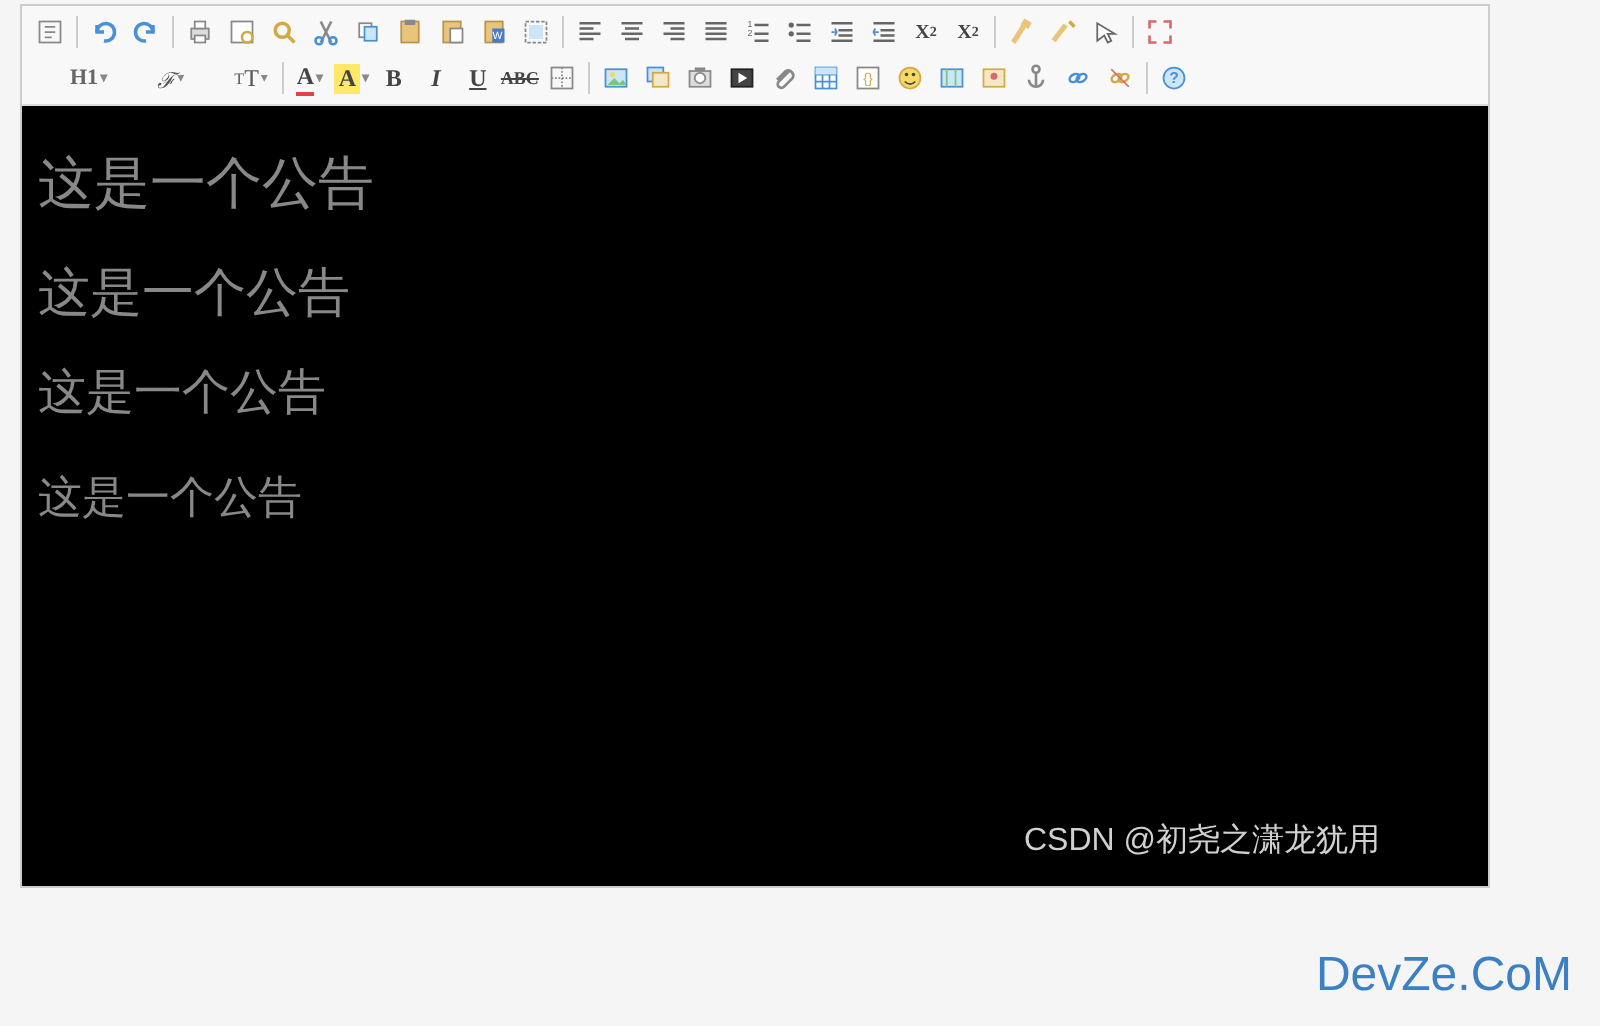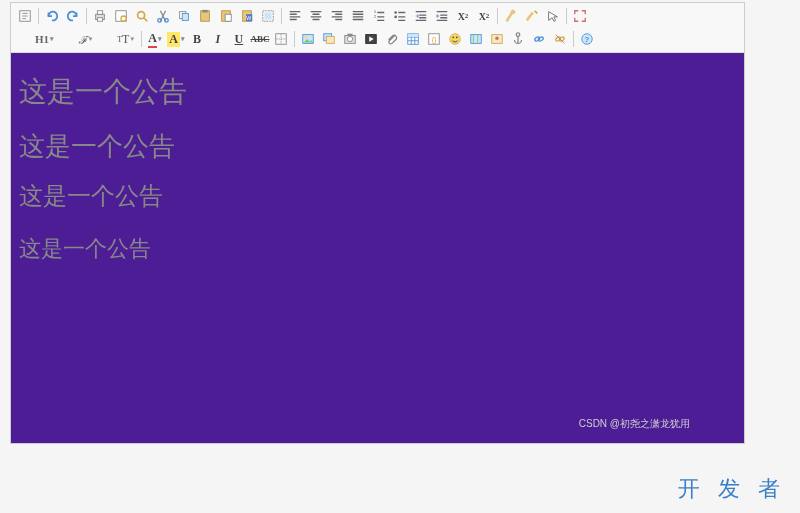--- a/index.html
+++ b/index.html
@@ -59,21 +59,21 @@
       display: inline-flex;
       align-items: center;
       cursor: pointer;
       font-style: italic;
       margin-left: 16px;
     }
     .dd::after { content: "▾"; font-size: 7px; margin-left: 1px; color: #888; font-style: normal; }
     .content-area {
       min-height: 390px;
       padding: 10px 8px;
-      background: #4c1d95;
+      background: #000000;
     }
     .content-line {
       color: #888;
       margin: 10px 0 18px 0;
       font-weight: 300;
     }
     .line1 { font-size: 28px; }
     .line2 { font-size: 26px; margin-bottom: 16px;}
     .line3 { font-size: 24px; margin-bottom: 22px;}
     .line4 { font-size: 22px; }
@@ -85,21 +85,21 @@
       font-family: "Microsoft YaHei", Arial;
       color: #3b7fc4;
       line-height: 1.1;
     }
     .watermark .l1 { font-size: 22px; letter-spacing: 6px; }
     .watermark .l2 { font-size: 24px; font-weight: 500; letter-spacing: 0px; }
     .faint-mark {
       position: absolute;
       right: 110px;
       bottom: 82px;
-      font-size: 10px;
+      font-size: 16px;
       color: #d0d0d0;
     }
     svg { width: 14px; height: 14px; }
     .fmt { font-family: Georgia, serif; font-weight: bold; font-style: normal; color: #444; }
     .highlight-a { background: #ffe867; padding: 0 2px; }
   </style>
 </head>
 <body>
 
 <div class="editor-container">
@@ -376,14 +376,14 @@
   <div class="content-area">
     <div class="content-line line1">这是一个公告</div>
     <div class="content-line line2">这是一个公告</div>
     <div class="content-line line3">这是一个公告</div>
     <div class="content-line line4">这是一个公告</div>
   </div>
 </div>
 
 <div class="faint-mark">CSDN @初尧之潇龙犹用</div>
 <div class="watermark">
-  <div class="l1">开 发 者</div>
+  <div class="l2">DevZe.CoM</div>
 </div>
 
 </body></html>

